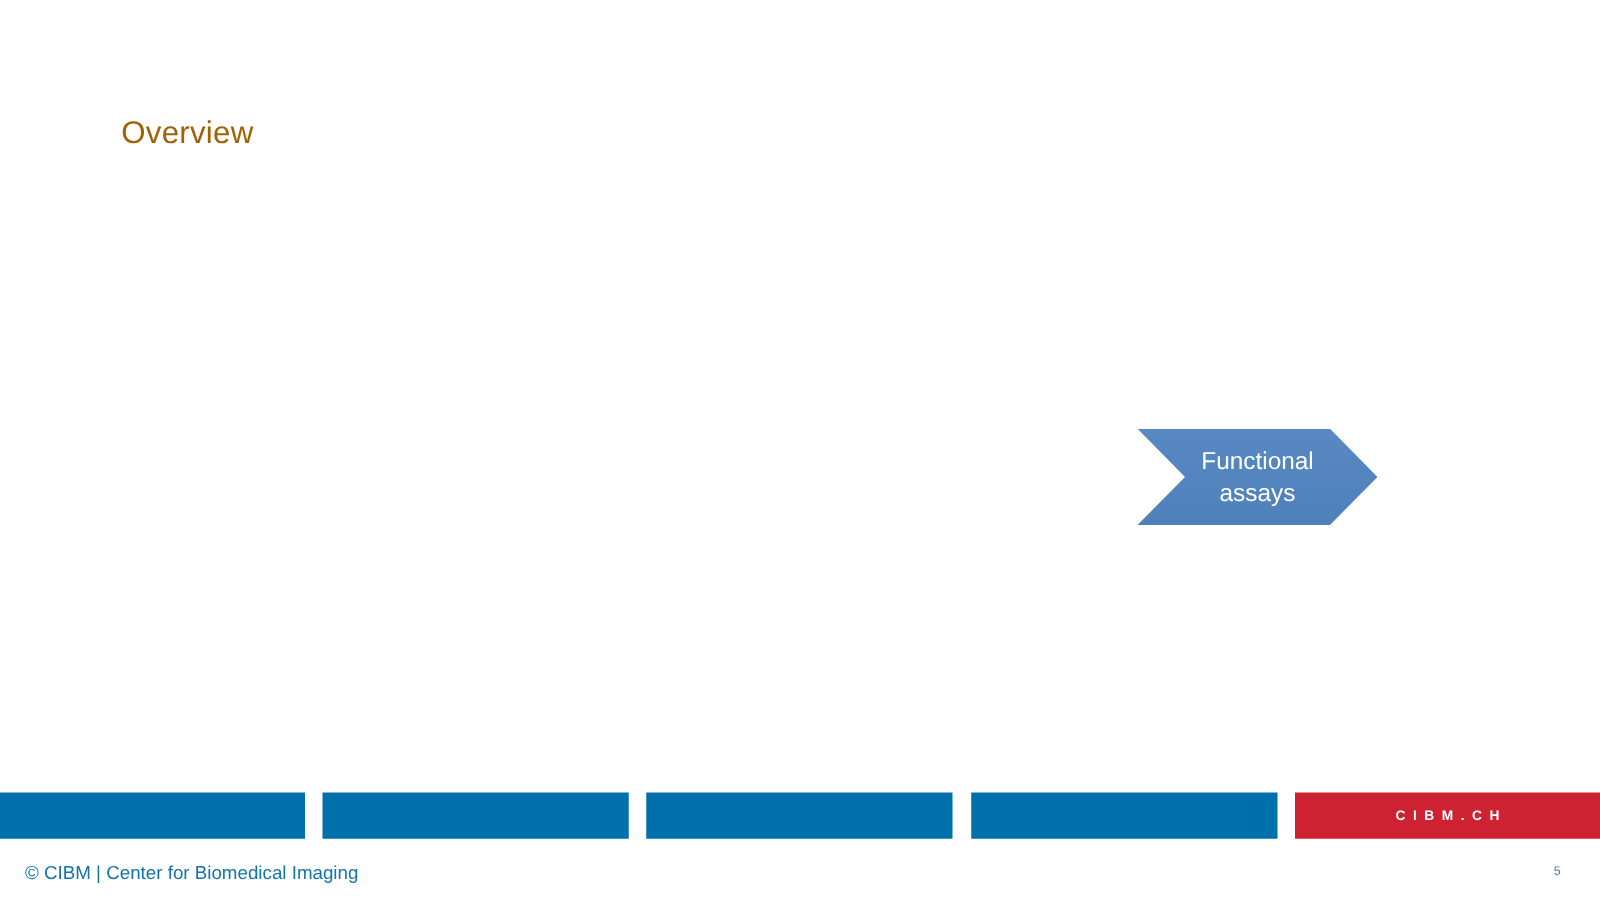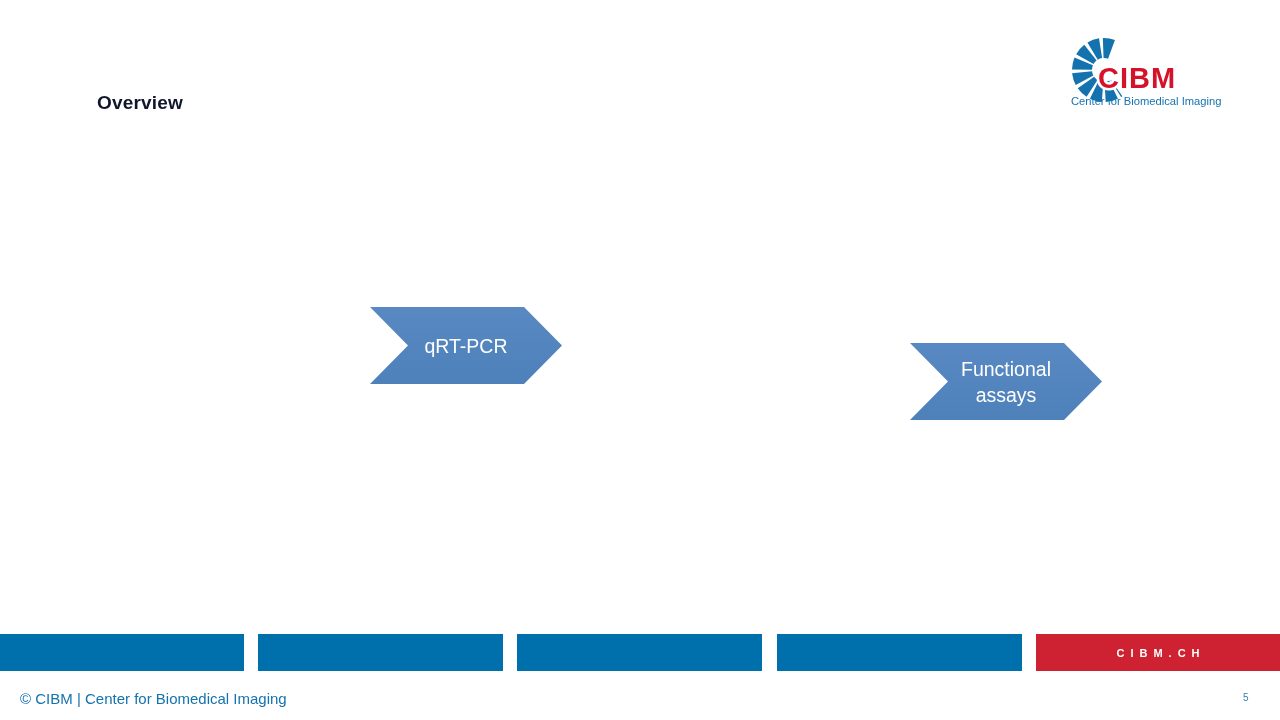--- a/index.html
+++ b/index.html
@@ -12,23 +12,23 @@
     height: 720px;
     background: #ffffff;
     overflow: hidden;
   }
 
   
   .title {
     position: absolute;
     left: 97px;
     top: 92px;
-    font-size: 19px;
-    font-weight: 700;
-    color: #0f172a;
+    font-size: 25px;
+    font-weight: 400;
+    color: #a16207;
     letter-spacing: 0.2px;
   }
 
   
   .logo {
     position: absolute;
     left: 1068px;
     top: 24px;
     width: 172px;
     height: 92px;
@@ -114,31 +114,21 @@
     color: #3a7fb5;
   }
 </style>
 </head>
 <body>
 
 <div class="slide">
 
   <h1 class="title">Overview</h1>
 
-  <div class="logo">
-    <svg viewBox="0 0 172 92" width="172" height="92">
-      <path d="M 43.5 25.3 A 22 22 0 1 0 48.6 64" fill="none" stroke="#1473ae" stroke-width="20" stroke-dasharray="8.5 2.6"></path>
-      <text class="logo-acronym-text" x="30" y="64" fill="#d6122b" stroke="#ffffff" stroke-width="5" paint-order="stroke" stroke-linejoin="round">CIBM</text>
-      <text class="logo-tagline-text" x="3" y="81" fill="#1473ae">Center for Biomedical Imaging</text>
-    </svg>
-  </div>
 
-  <div class="chevron blue chev-2">
-    <span class="chev-label">qRT-PCR</span>
-  </div>
   <div class="chevron blue chev-5">
     <span class="chev-label">Functional assays</span>
   </div>
 
   <div class="bar bar-1"></div>
   <div class="bar bar-2"></div>
   <div class="bar bar-3"></div>
   <div class="bar bar-4"></div>
   <div class="bar bar-red">
     <span>CIBM.CH</span>

